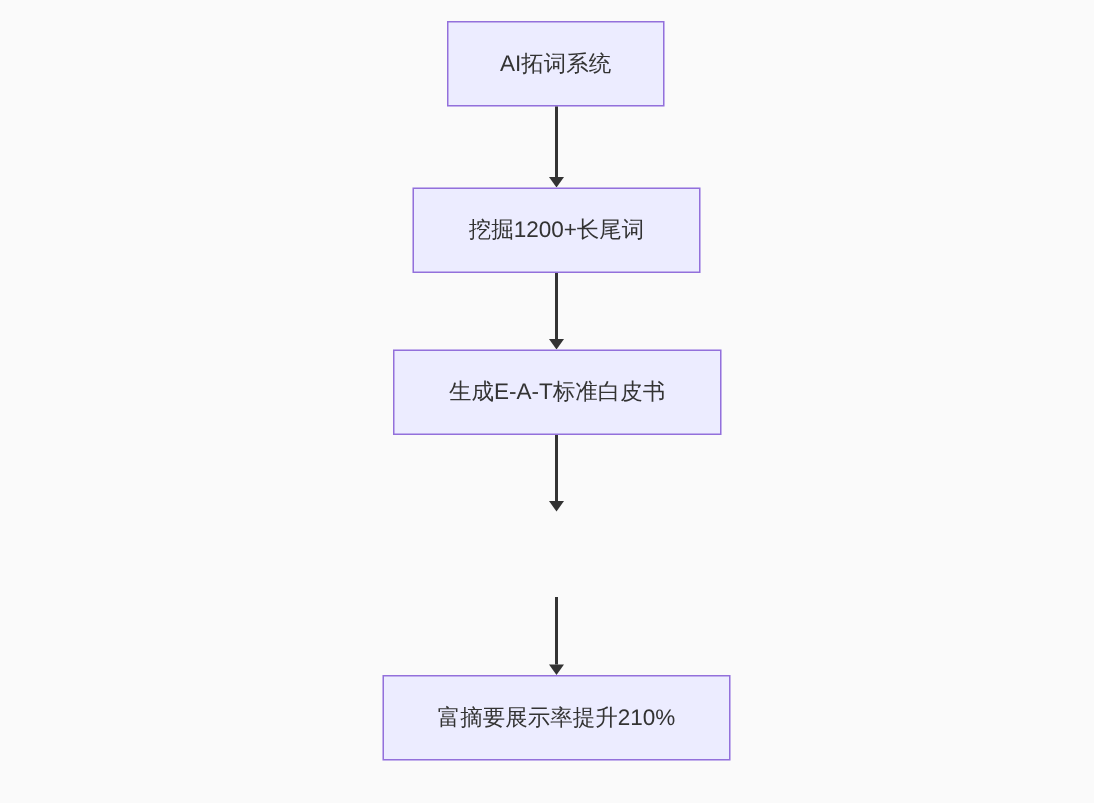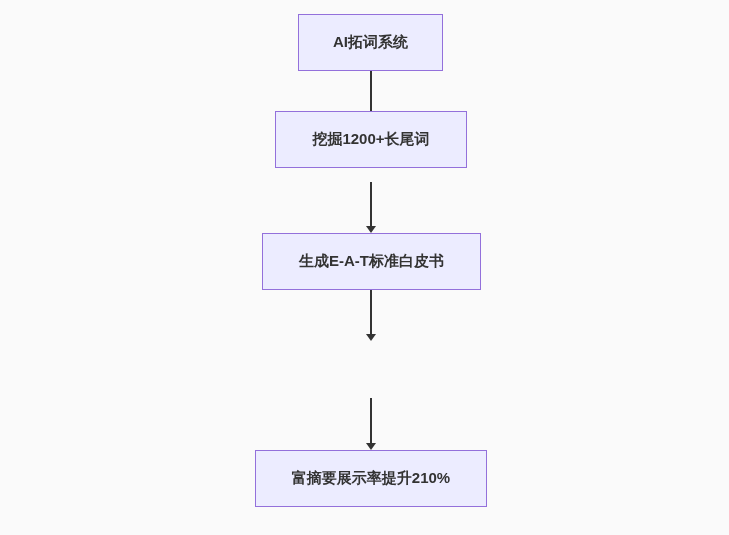--- a/index.html
+++ b/index.html
@@ -14,36 +14,35 @@
     width: 729px;
     height: 535px;
     background: var(--background);
     font-family: "Liberation Sans", "DejaVu Sans", sans-serif;
     overflow: hidden;
   }
   .diagram {
     position: relative;
     width: 729px;
     height: 474px;
-    font-weight: bold;
   }
   .node {
     position: absolute;
     background: var(--node_fill);
     border: 1.5px solid var(--node_border);
     color: var(--node_text);
     font-size: 15px;
     display: flex;
     align-items: center;
     justify-content: center;
     text-align: center;
     white-space: nowrap;
   }
   .node-1 { left: 298px; top: 14px;  width: 145px; height: 57px; }
-  .node-2 { left: 275px; top: 111px; width: 192px; height: 57px; }
+  .node-2 { left: 275px; top: 125px; width: 192px; height: 57px; }
   .node-3 { left: 262px; top: 233px; width: 219px; height: 57px; text-align: right; }
   .node-4 { left: 264px; top: 341px; width: 215px; height: 57px; }
   .node-5 { left: 255px; top: 450px; width: 232px; height: 57px; }
   .arrow {
     position: absolute;
     left: 370px;
     width: 2px;
     background: var(--arrow);
   }
   .arrow::after {

